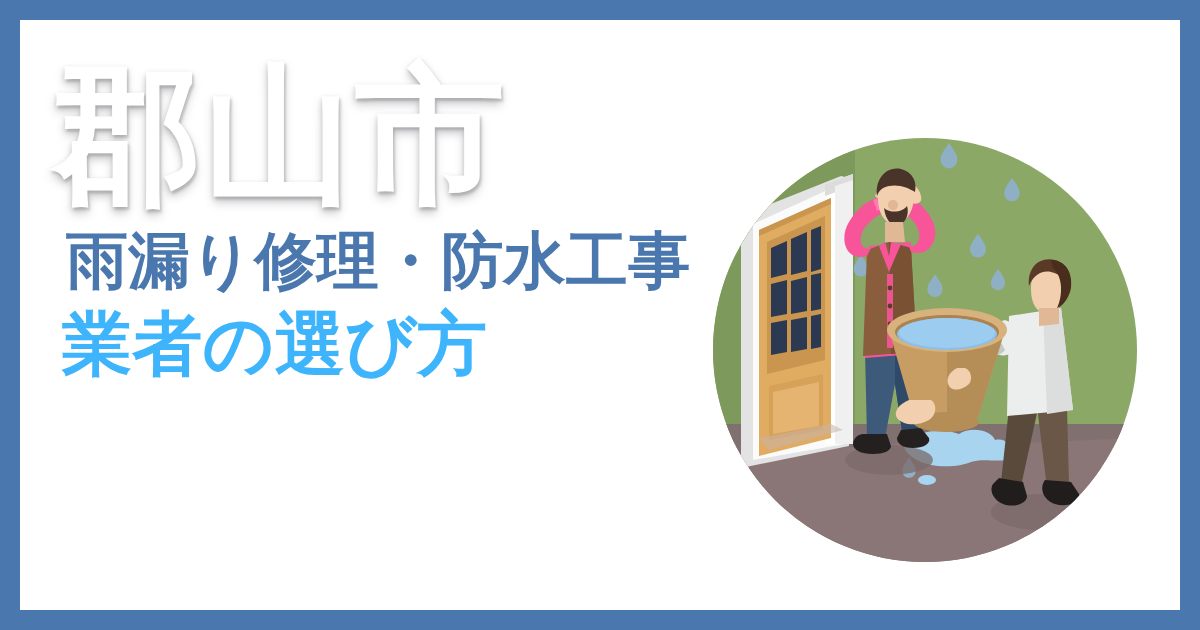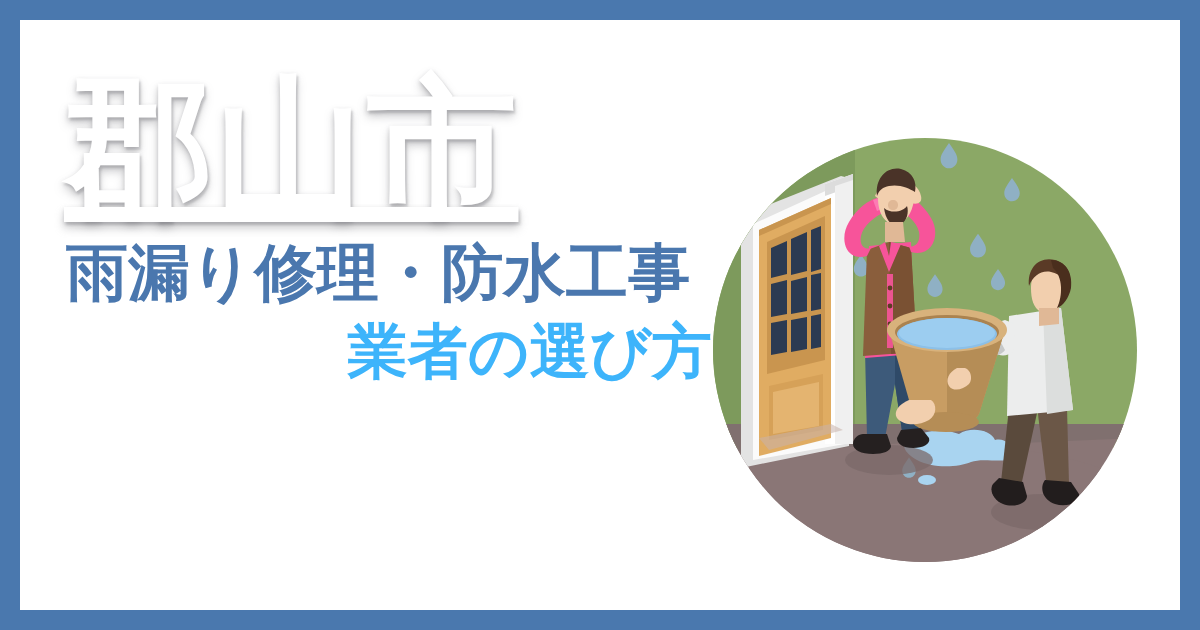--- a/index.html
+++ b/index.html
@@ -38,48 +38,46 @@
     top: 60px;
     width: 660px;
   }
 
   .city-title {
     font-size: 150px;
     line-height: 1.0;
     font-weight: bold;
     color: #ffffff;
     letter-spacing: 0.01em;
-    margin: 12px;
+    margin: 0;
     text-shadow:
       0 6px 10px rgba(120,120,125,0.38),
       0 2px 4px rgba(120,120,125,0.30),
       2px 3px 2px rgba(140,140,145,0.25);
     white-space: nowrap;
-    text-decoration: underline;
   }
 
   .subtitle {
     font-size: 62px;
     line-height: 1.12;
     font-weight: bold;
     color: #4a77ae;
     margin: 16px 0 12px 14px;
     letter-spacing: 0.005em;
     white-space: nowrap;
   }
 
   .headline {
-    font-size: 60px;
+    font-size: 70px;
     line-height: 1.08;
     font-weight: bold;
     color: #3db4fb;
     margin: 6px 0 0 10px;
     letter-spacing: 0.005em;
     white-space: nowrap;
-    text-align: right;
   }
 
   
   .illustration {
     position: absolute;
     left: 713px;
     top: 138px;
     width: 424px;
     height: 424px;
   }

